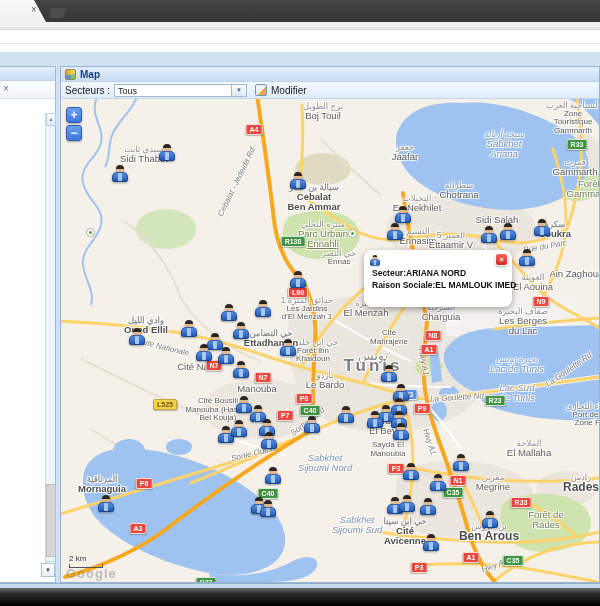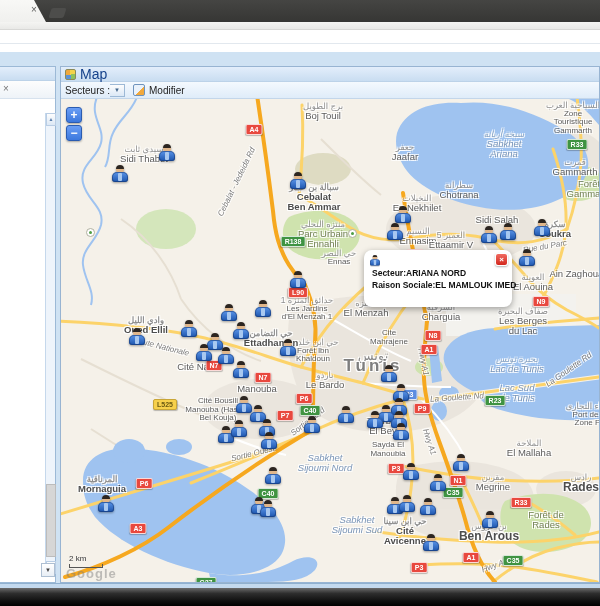--- a/index.html
+++ b/index.html
@@ -33,21 +33,21 @@
   .side-rule{position:absolute;left:0;width:46px;height:1px;background:#c9d8ea;}
   .side-sel{position:absolute;left:0;width:46px;height:17px;background:#cfe2f5;border-top:1px solid #b2cdea;border-bottom:1px solid #b2cdea;}
   .side-scroll{position:absolute;right:0;top:46px;width:10px;height:461px;background:#eef4fb;border-left:1px solid #c5d8ec;}
   .sbtn{position:absolute;left:0;width:10px;height:13px;background:linear-gradient(#fdfdfd,#dce8f5);border:1px solid #b9cde4;color:#5a7fae;font-size:5px;line-height:11px;text-align:center;cursor:pointer;}
   .sthumb{position:absolute;left:0;top:371px;width:10px;height:73px;background:#d6d6d6;border:1px solid #bcbcbc;cursor:grab;}
   .side-drop{position:absolute;left:41px;top:496px;width:14px;height:14px;background:linear-gradient(#fff,#e8eef5);border:1px solid #aebfd2;color:#444;font-size:6px;line-height:12px;text-align:center;cursor:pointer;}
 
   
   .map-panel{position:absolute;left:60px;top:0;width:540px;height:517px;border:1px solid #98b4d2;background:#fff;}
   .panel-head{position:absolute;left:0;top:0;width:100%;height:15px;background:linear-gradient(#e3eefb,#c9ddf1);border-bottom:1px solid #bcd2e8;display:flex;align-items:center;gap:4px;padding-left:4px;}
-  .panel-head .ttl{font-size:14px;font-weight:normal;color:#15428b;}
+  .panel-head .ttl{font-size:10px;font-weight:bold;color:#15428b;}
   .mapico{width:11px;height:11px;border-radius:2px;border:1px solid #8a8a5a;
      background:conic-gradient(#f4d34b 0 25%,#8fc15e 25% 50%,#5b93d6 50% 75%,#f0a83c 75%);}
   .map-toolbar{position:absolute;left:0;top:15px;width:100%;height:17px;background:linear-gradient(#f4f9fe,#dfecf9);border-bottom:1px solid #c3d6ea;display:flex;align-items:center;padding-left:4px;font-size:10px;color:#222;}
   .combo{margin-left:4px;width:118px;height:13px;background:#fff;border:1px solid #9db9d6;font-size:9px;color:#222;padding:1px 3px;line-height:10px;}
   .combo-btn{width:15px;height:13px;background:linear-gradient(#fdfdfd,#dbe8f6);border:1px solid #9db9d6;border-left:none;font-size:6px;color:#44698e;text-align:center;line-height:11px;cursor:pointer;}
   .modico{margin-left:8px;width:12px;height:12px;border:1px solid #6f93bd;background:linear-gradient(135deg,#eaf2fb 0 60%,#f2a93c 60%);border-radius:2px;cursor:pointer;}
   .mod-lbl{margin-left:4px;cursor:pointer;}
 
   
   .canvas{position:absolute;left:0;top:32px;width:538px;height:483px;background:#f5f1e9;overflow:hidden;}
@@ -129,20 +129,21 @@
         <div class="side-drop">▼</div>
       </div>
 
       <div class="map-panel">
         <div class="panel-head">
           <span class="mapico"></span>
           <span class="ttl">Map</span>
         </div>
         <div class="map-toolbar">
           <span>Secteurs :</span>
+          <span class="combo">Tous</span>
           <span class="combo-btn">▼</span>
           <span class="modico"></span>
           <span class="mod-lbl">Modifier</span>
         </div>
 
         <div class="canvas">
           <svg width="538" height="483" viewBox="0 0 538 483">
 
             <g fill="#e9e4dc" opacity="0.85">
               <path d="M 230,210 C 270,195 330,192 380,205 C 420,215 435,240 430,270 C 425,300 400,322 360,330 C 320,338 275,332 252,312 C 230,294 222,240 230,210 Z"></path>
@@ -243,21 +244,21 @@
                 <span class="ln" style="display: block;">Sidi Thabet</span>
               </div>
               <div class="maplabel town" style="left: 253px; top: 83px;">
                 <span class="ar">سبالة بن عمار</span>
                 <span class="ln" style="display: block;">Cebalat</span>
                 <span class="ln" style="display: block;">Ben Ammar</span>
               </div>
               <div class="maplabel poi" style="left: 262px; top: 120px;">
                 <span class="ar">منتزه النحلي</span>
                 <span class="ln" style="display: block;">Parc Urbain</span>
-                <span class="ln" style="display: block;">Ennahli</span>
+                <span class="ln" style="display: block; text-decoration: underline;">Ennahli</span>
               </div>
               <div class="maplabel" style="left: 344px; top: 43px;">
                 <span class="ar">جعفر</span>
                 <span class="ln" style="display: block;">Jaafar</span>
               </div>
               <div class="maplabel water" style="left: 443px; top: 30px;">
                 <span class="ar">سبخة أريانة</span>
                 <span class="ln" style="display: block;">Sabkhet</span>
                 <span class="ln" style="display: block;">Ariana</span>
               </div>

